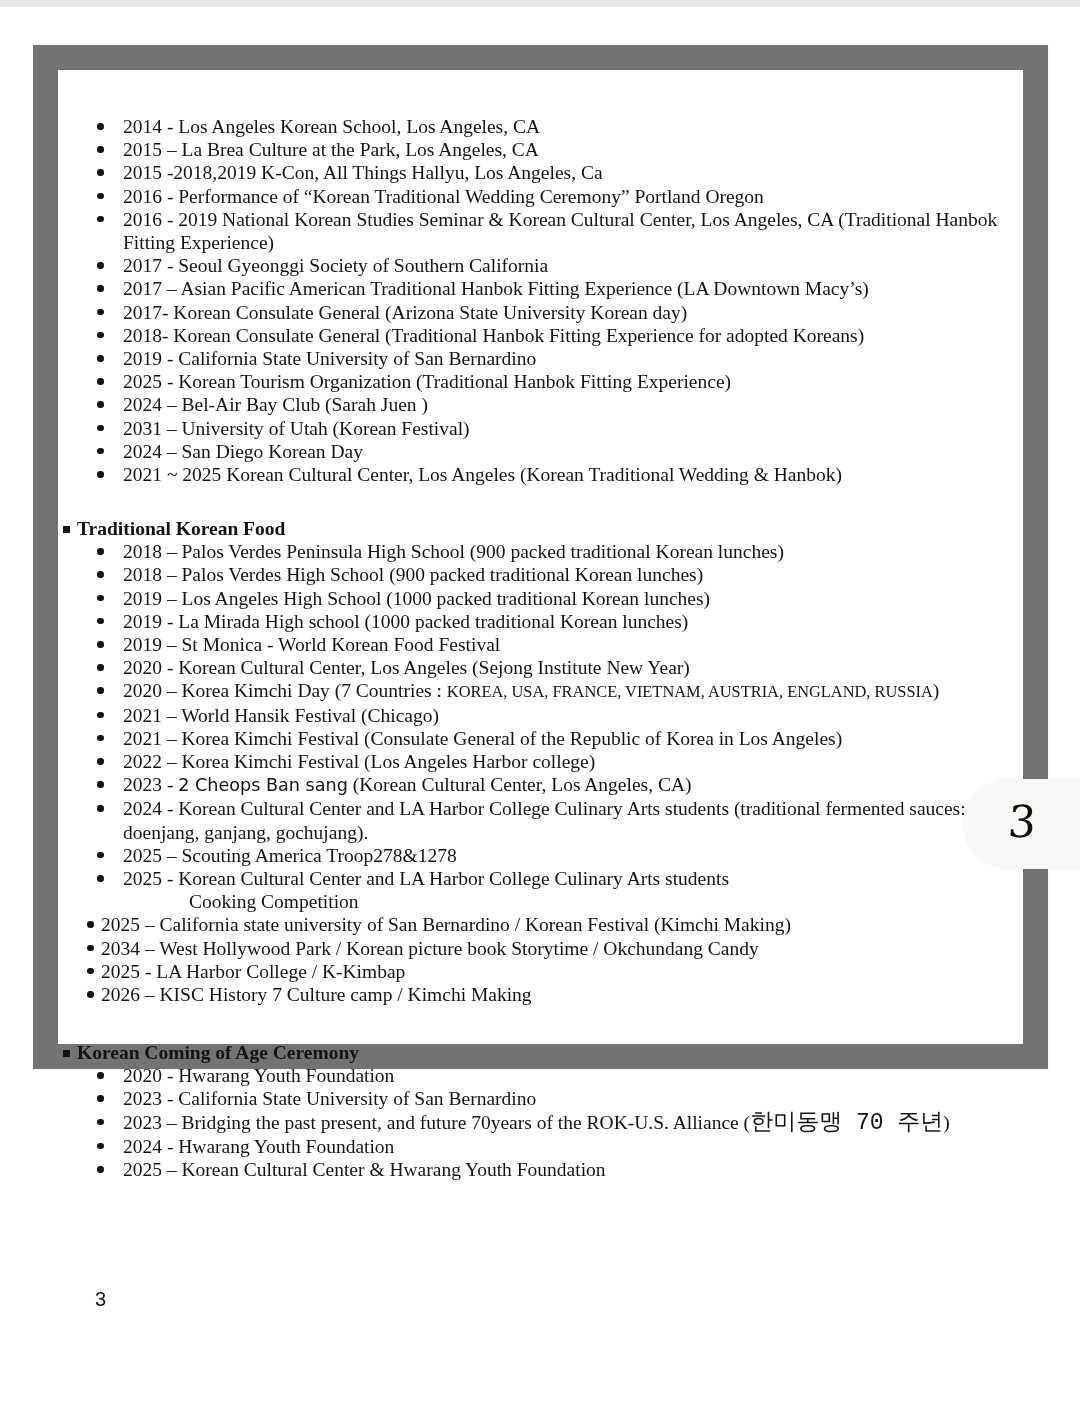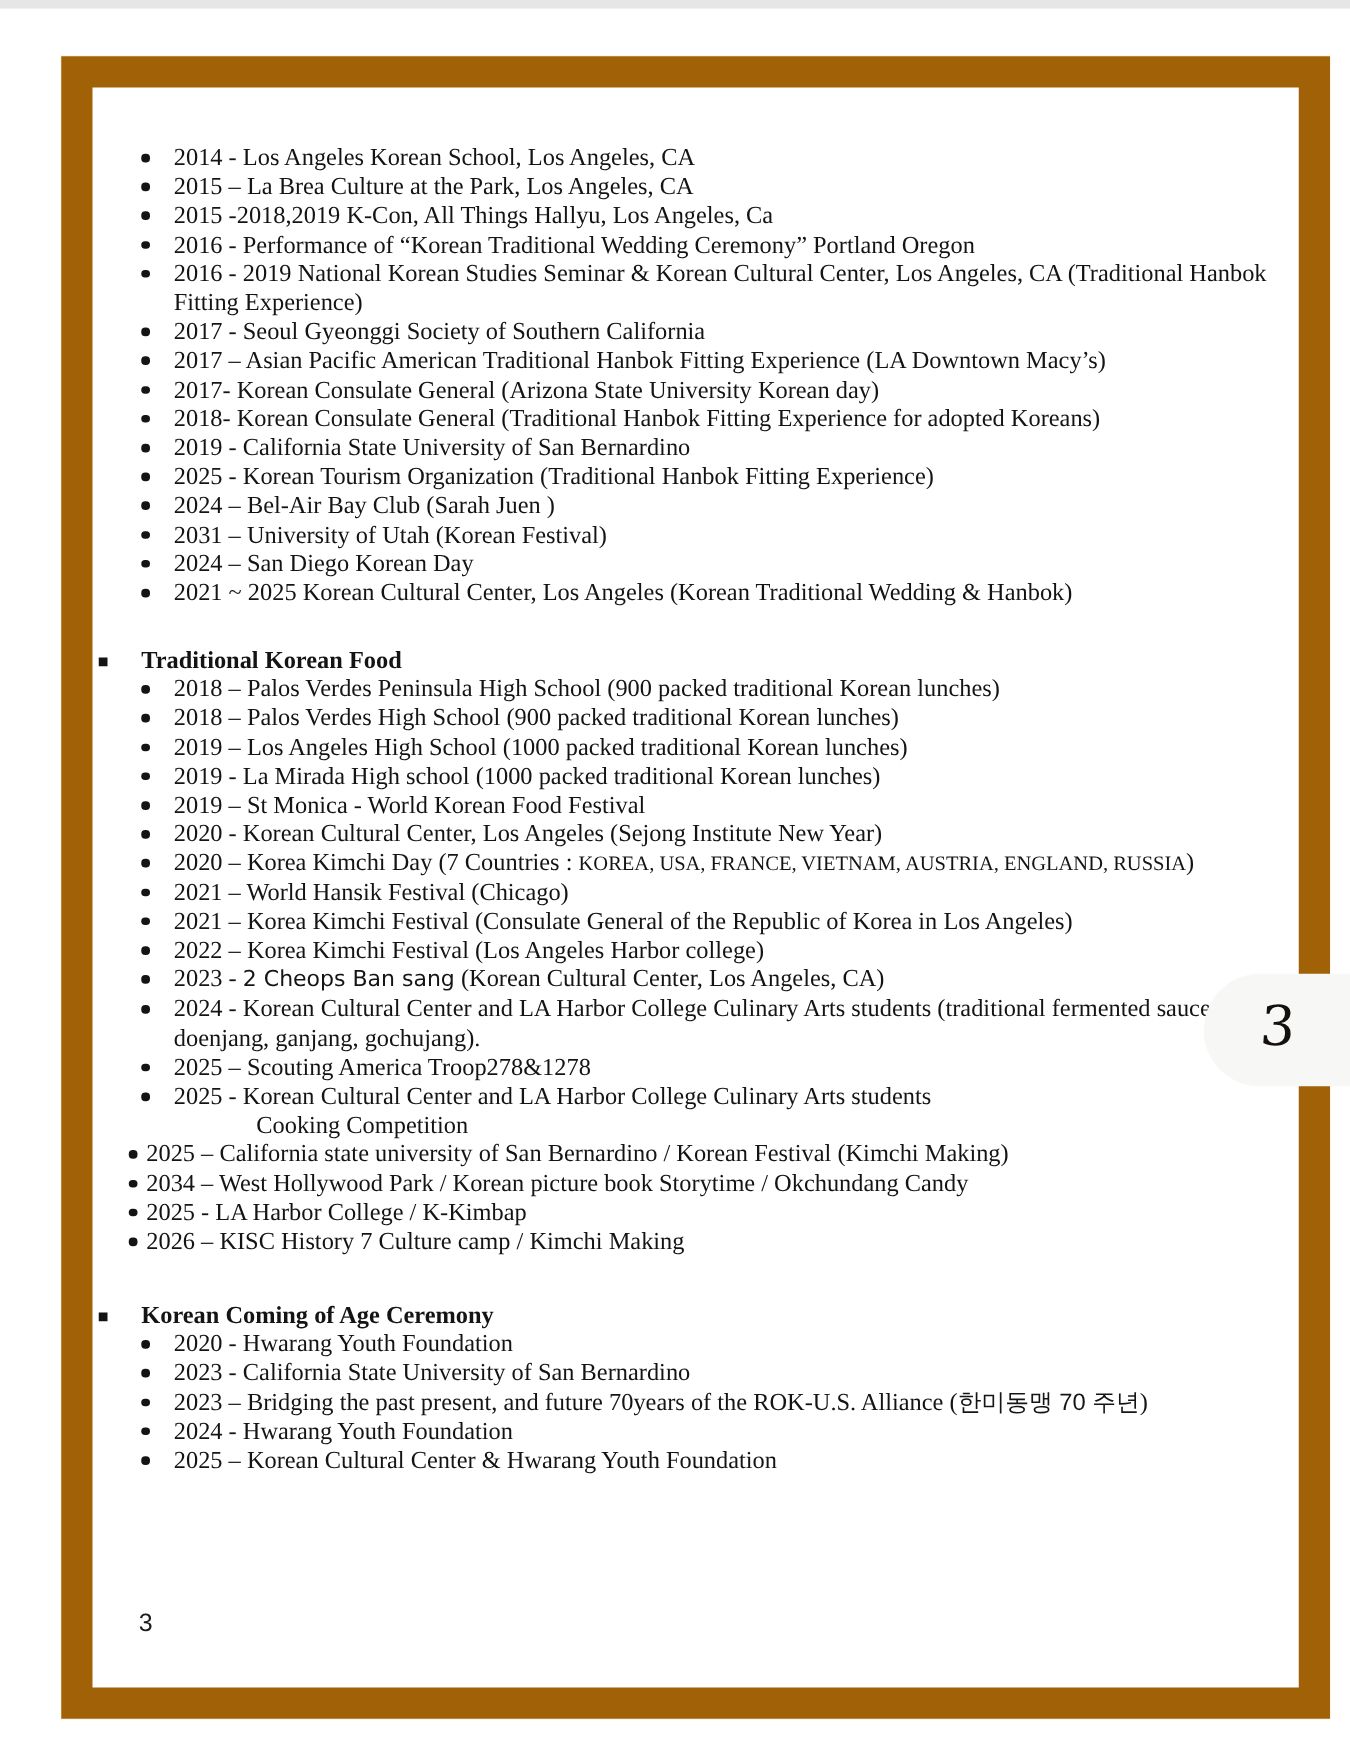--- a/index.html
+++ b/index.html
@@ -30,25 +30,25 @@
     position: absolute;
     left: 0; top: 7px;
     width: 1080px;
     height: 1394px;
     background: #ffffff;
   }
 
   
   .gold-frame {
     position: absolute;
-    left: 49px;
+    left: 33px;
     top: 38px;
     width: 1015px;
-    height: 1330px;
-    background: #a16207;
+    height: 1024px;
+    background: #737373;
     box-sizing: border-box;
     box-shadow: 0 0 0 1px #fdf8ee;
   }
   .page-white {
     position: absolute;
     left: 25px;
     top: 25px;
     right: 25px;
     bottom: 25px;
     background: #ffffff;
@@ -70,21 +70,21 @@
     margin: 0;
     padding: 0;
     list-style: none;
   }
 
   
   .sec-head {
     position: relative;
     font-weight: bold;
     font-size: 19.5px;
-    padding-left: 64px;
+    padding-left: 44px;
     margin: 0;
   }
   .sec-head .sq {
     position: absolute;
     left: 30px;
     top: 9px;
     width: 7px;
     height: 7px;
     background: #141414;
   }
@@ -115,22 +115,22 @@
   }
 
   .smallcaps {
     font-size: 16.4px;
   }
   .altfont {
     font-family: "DejaVu Sans", sans-serif;
     font-size: 17.6px;
   }
   .kr {
-    font-family: Liberation Sans, sans-serif;
-    font-size: 19px;
+    font-family: Liberation Mono, monospace;
+    font-size: 23px;
   }
 
   .block-1 { position: absolute; left: 0; top: 70px;  width: 965px; }
   .block-2 { position: absolute; left: 0; top: 472px; width: 965px; }
   .block-3 { position: absolute; left: 0; top: 996px; width: 965px; }
 
   
   .footer-num {
     position: absolute;
     left: 62px;

